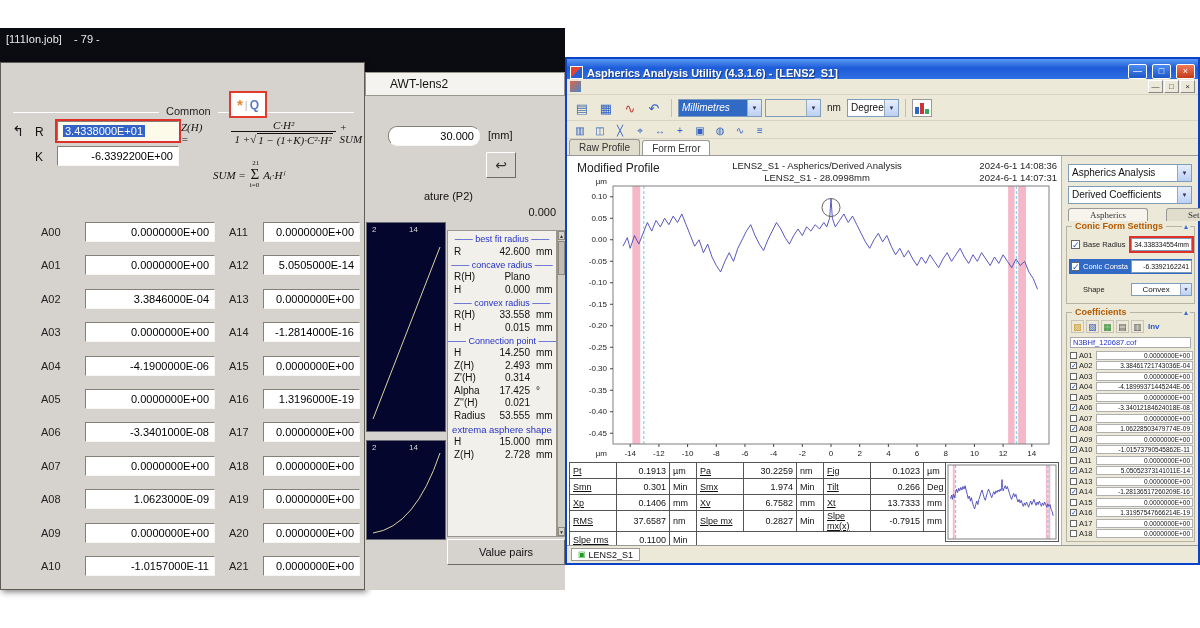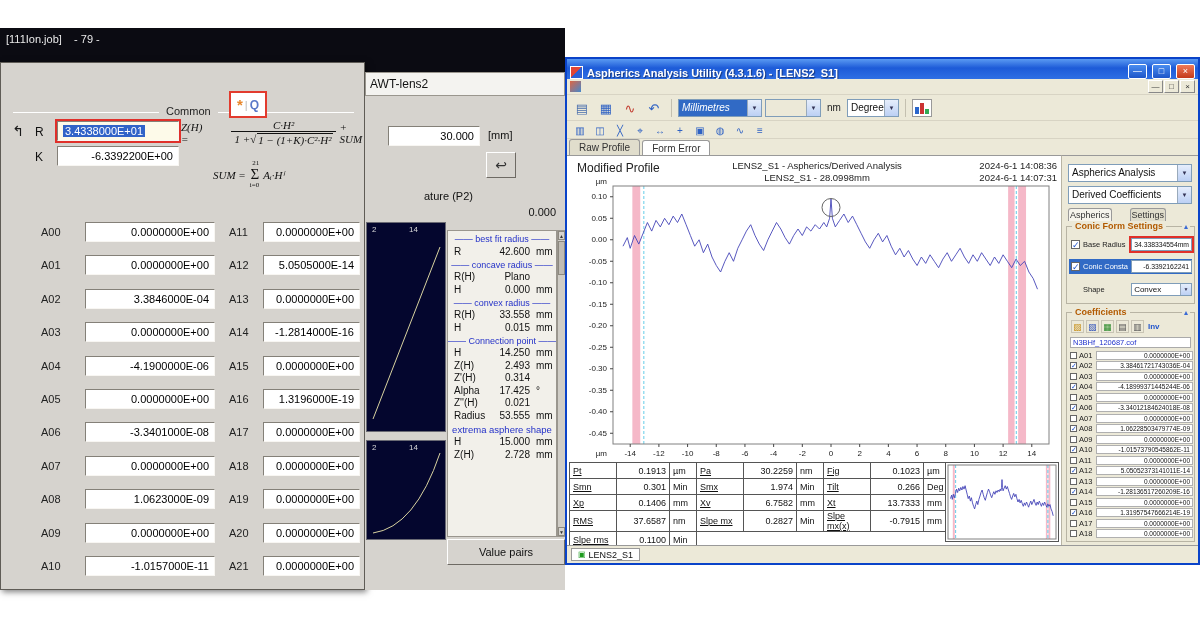--- a/index.html
+++ b/index.html
@@ -34,23 +34,23 @@
   .radicand{border-top:1px solid #111;margin-left:1px;padding:0 1px;}
   .sum-row{left:212px;top:97px;display:flex;align-items:center;gap:4px;font-family:"Liberation Serif",serif;font-style:italic;font-size:11px;color:#111;}
   .sigma{display:inline-flex;flex-direction:column;align-items:flex-end;line-height:1;}
   .sigma .lim{font-size:7px;font-style:normal;}
   .sigma .sg{font-size:15px;font-style:normal;}
   #coeff-grid{left:0;top:156px;width:365px;height:370px;}
   .crow{position:relative;height:33.4px;}
   .clab{position:absolute;top:7px;font-size:11px;color:#222;}
 
   
-  .awt-bar{left:365px;top:44px;width:200px;height:24px;background:#f4f3f0;border:1px solid #9a968e;font-size:12px;color:#111;line-height:22px;padding-left:4px;}
+  .awt-bar{left:365px;top:44px;width:200px;height:24px;background:#f4f3f0;border:1px solid #9a968e;font-size:12px;color:#111;line-height:22px;padding-left:24px;}
   .bg-panel{left:365px;top:68px;width:200px;height:494px;background:#d6d3ce;}
-  .fld-30{left:388px;top:98px;width:92px;}
+  .fld-30{left:388px;top:98px;width:92px;border-radius:9px;}
   .mm-label{left:488px;top:101px;font-size:11px;color:#111;}
   .undo-btn{left:486px;top:124px;width:30px;height:26px;background:#d6d3ce;border:1px solid;border-color:#fff #6e6a64 #6e6a64 #fff;font-size:14px;color:#333;text-align:center;line-height:24px;}
   .partial-lbl{left:424px;top:162px;font-size:11px;color:#111;}
   .partial-val{left:468px;top:178px;width:88px;font-size:11px;color:#111;text-align:right;}
   .darkplot{background:#04062e;border:1px solid #6a6a74;}
   #plot1{left:366px;top:194px;width:80px;height:210px;}
   #plot2{left:366px;top:412px;width:80px;height:100px;}
   .ptick{position:absolute;color:#d8d8d8;font-size:8px;top:2px;}
   #results-panel{left:447px;top:202px;width:110px;height:307px;background:#f2f0ea;border:1px solid #9a968e;overflow:hidden;}
   .rhead{color:#2431c8;font-size:9px;text-align:center;padding-top:3px;white-space:nowrap;}
@@ -99,36 +99,36 @@
   #stats{left:2px;top:306px;border-collapse:collapse;font-size:9px;color:#111;}
   #stats td{border:1px solid #555;padding:0 3px;height:16px;background:#fff;}
   #stats td.sl{width:47px;text-decoration:underline;}
   #stats td.sv{width:53px;text-align:right;}
   #stats td.su{width:27px;}
   #stats td.se{border:none;}
   #thumb-box{left:378px;top:306px;width:114px;height:80px;border:1px solid #555;background:#fff;}
   #rpanel{left:494px;top:96px;width:137px;height:390px;background:#ece9d8;border-top:1px solid #999;border-left:1px solid #b8b4a4;}
   .pcombo{left:6px;width:124px;}
   .ptabs{left:6px;top:52px;display:flex;align-items:flex-end;}
-  .ptab{font-size:9px;padding:1px 1px;border:1px solid #999;border-bottom:none;border-radius:3px 3px 0 0;background:#e0ddcc;margin-right:18px;color:#333;}
+  .ptab{font-size:9px;padding:1px 21px;border:1px solid #999;border-bottom:none;border-radius:3px 3px 0 0;background:#e0ddcc;margin-right:18px;color:#333;font-family:Liberation Serif, serif;}
   .ptab.active{background:#f6f4ec;}
   .group{border:1px solid #b8b4a4;background:#ece9d8;}
   #group-conic{left:4px;top:70px;width:129px;height:78px;}
   #group-coeff{left:4px;top:156px;width:129px;height:230px;}
   .gtitle{position:absolute;top:-6px;left:5px;background:#ece9d8;padding:0 3px;font-size:9px;font-weight:bold;color:#b25a00;}
   .gchev{position:absolute;top:-5px;right:4px;background:#ece9d8;color:#3a6ad4;font-size:8px;padding:0 2px;}
   .cfrow{position:absolute;left:2px;width:123px;height:15px;display:flex;align-items:center;gap:3px;padding-left:2px;}
   .cfrow.hl{background:#316ac5;}
   .cfrow.hl .cflab{color:#fff;}
   .cb{width:9px;height:9px;background:#fff;border:1px solid #666;font-size:9px;line-height:8px;text-align:center;color:#2255cc;flex:0 0 auto;}
   .cflab{font-size:7.5px;color:#222;width:46px;white-space:nowrap;overflow:hidden;}
   .cffield{width:62px;height:13px;background:#fff;border:1px solid #7f9db9;font-size:6.8px;color:#111;text-align:right;padding:2px 2px 0 1px;white-space:nowrap;overflow:hidden;}
   .cffield.red{outline:2px solid #e0302a;}
   .mini-combo{width:62px;height:13px;background:#fff;border:1px solid #7f9db9;display:flex;}
-  .mini-combo .ctxt{flex:1;font-size:8px;padding:1px 2px;color:#111;}
+  .mini-combo .ctxt{flex:1;font-size:8px;padding:1px 2px;color:#111;text-align:center;}
   .mini-combo .carr{width:11px;background:linear-gradient(180deg,#e6eefc,#bcd0f4);border-left:1px solid #9ab;font-size:5px;text-align:center;line-height:11px;color:#335;}
   #cf-icons{position:absolute;left:4px;top:7px;display:flex;gap:2px;align-items:center;}
   .cfico{width:13px;height:13px;font-size:9px;line-height:12px;text-align:center;border:1px solid #c8c4b4;background:#ece9d8;}
   .inv-lab{font-size:8px;color:#2255cc;font-weight:bold;padding-left:2px;}
   .cfile{position:absolute;left:3px;top:24px;width:121px;height:11px;background:#fff;border:1px solid #aaa;font-size:7.5px;color:#2233cc;padding:0 2px;line-height:10px;white-space:nowrap;overflow:hidden;}
   #coeff-list{position:absolute;left:3px;top:37px;width:123px;}
   .corow{display:flex;align-items:center;gap:2px;height:10.5px;}
   .corow .cb{width:7px;height:7px;font-size:7px;line-height:6px;}
   .colab{font-size:7.5px;width:15px;color:#222;}
   .coval{flex:1;height:9px;background:#fff;border:1px solid #b0b0b0;font-size:6.5px;text-align:right;padding-right:2px;color:#111;line-height:8px;white-space:nowrap;overflow:hidden;}

